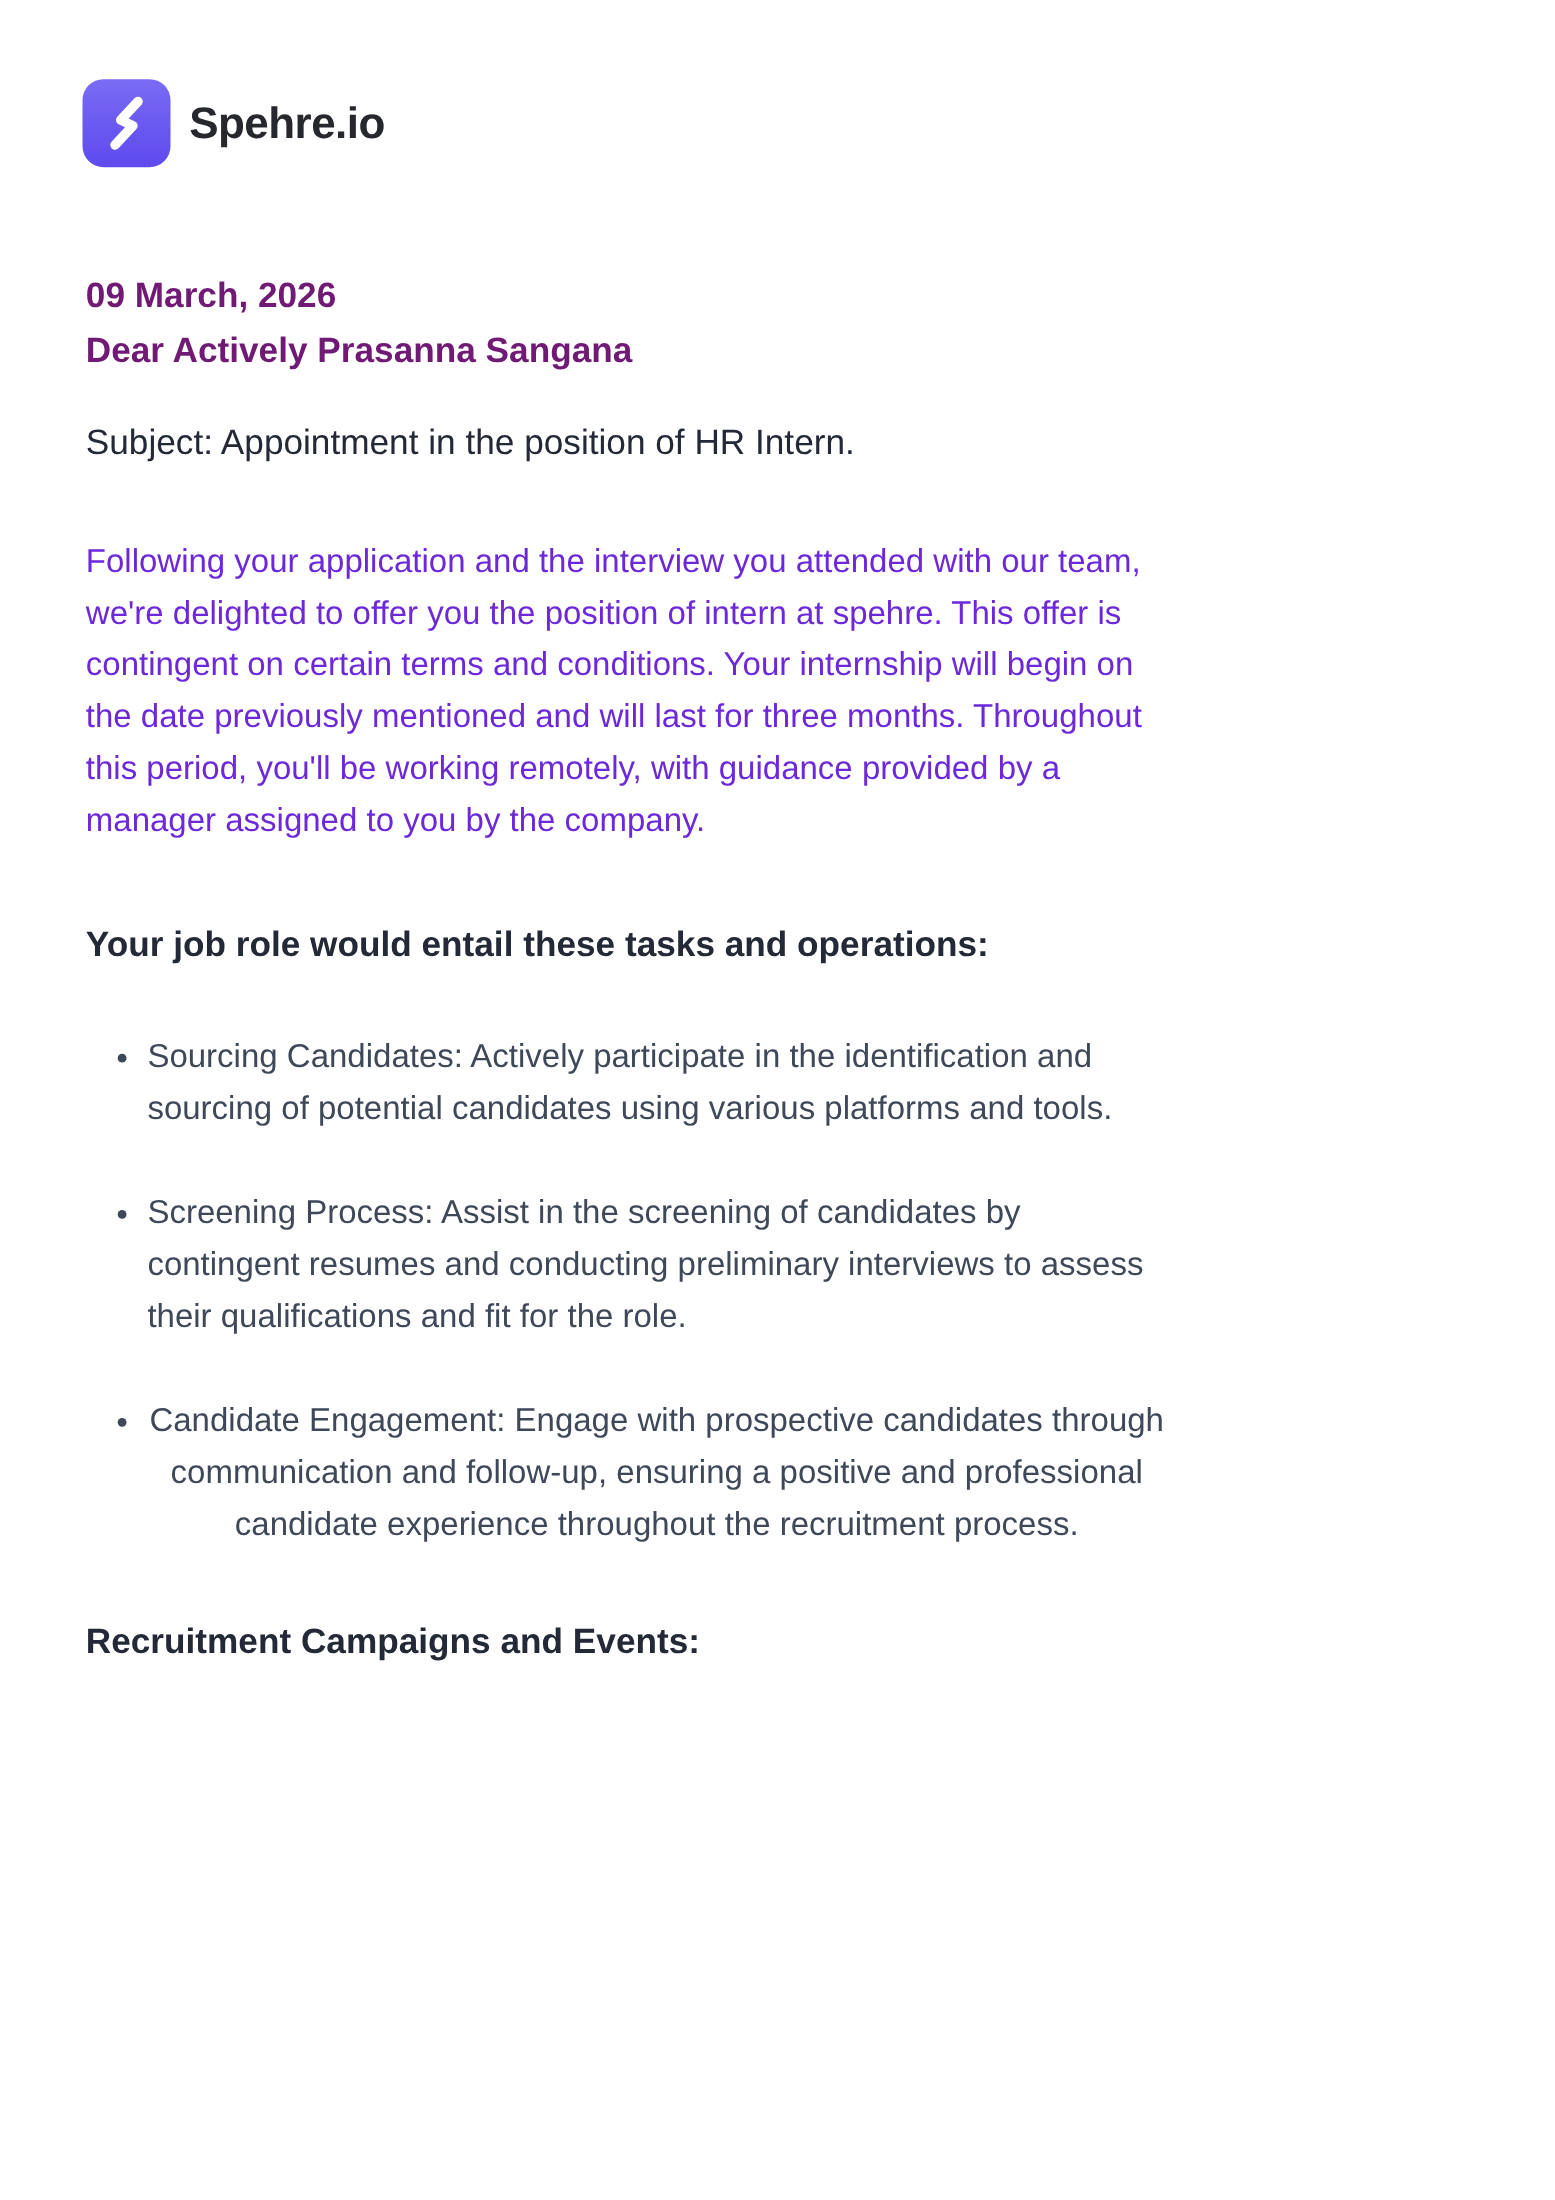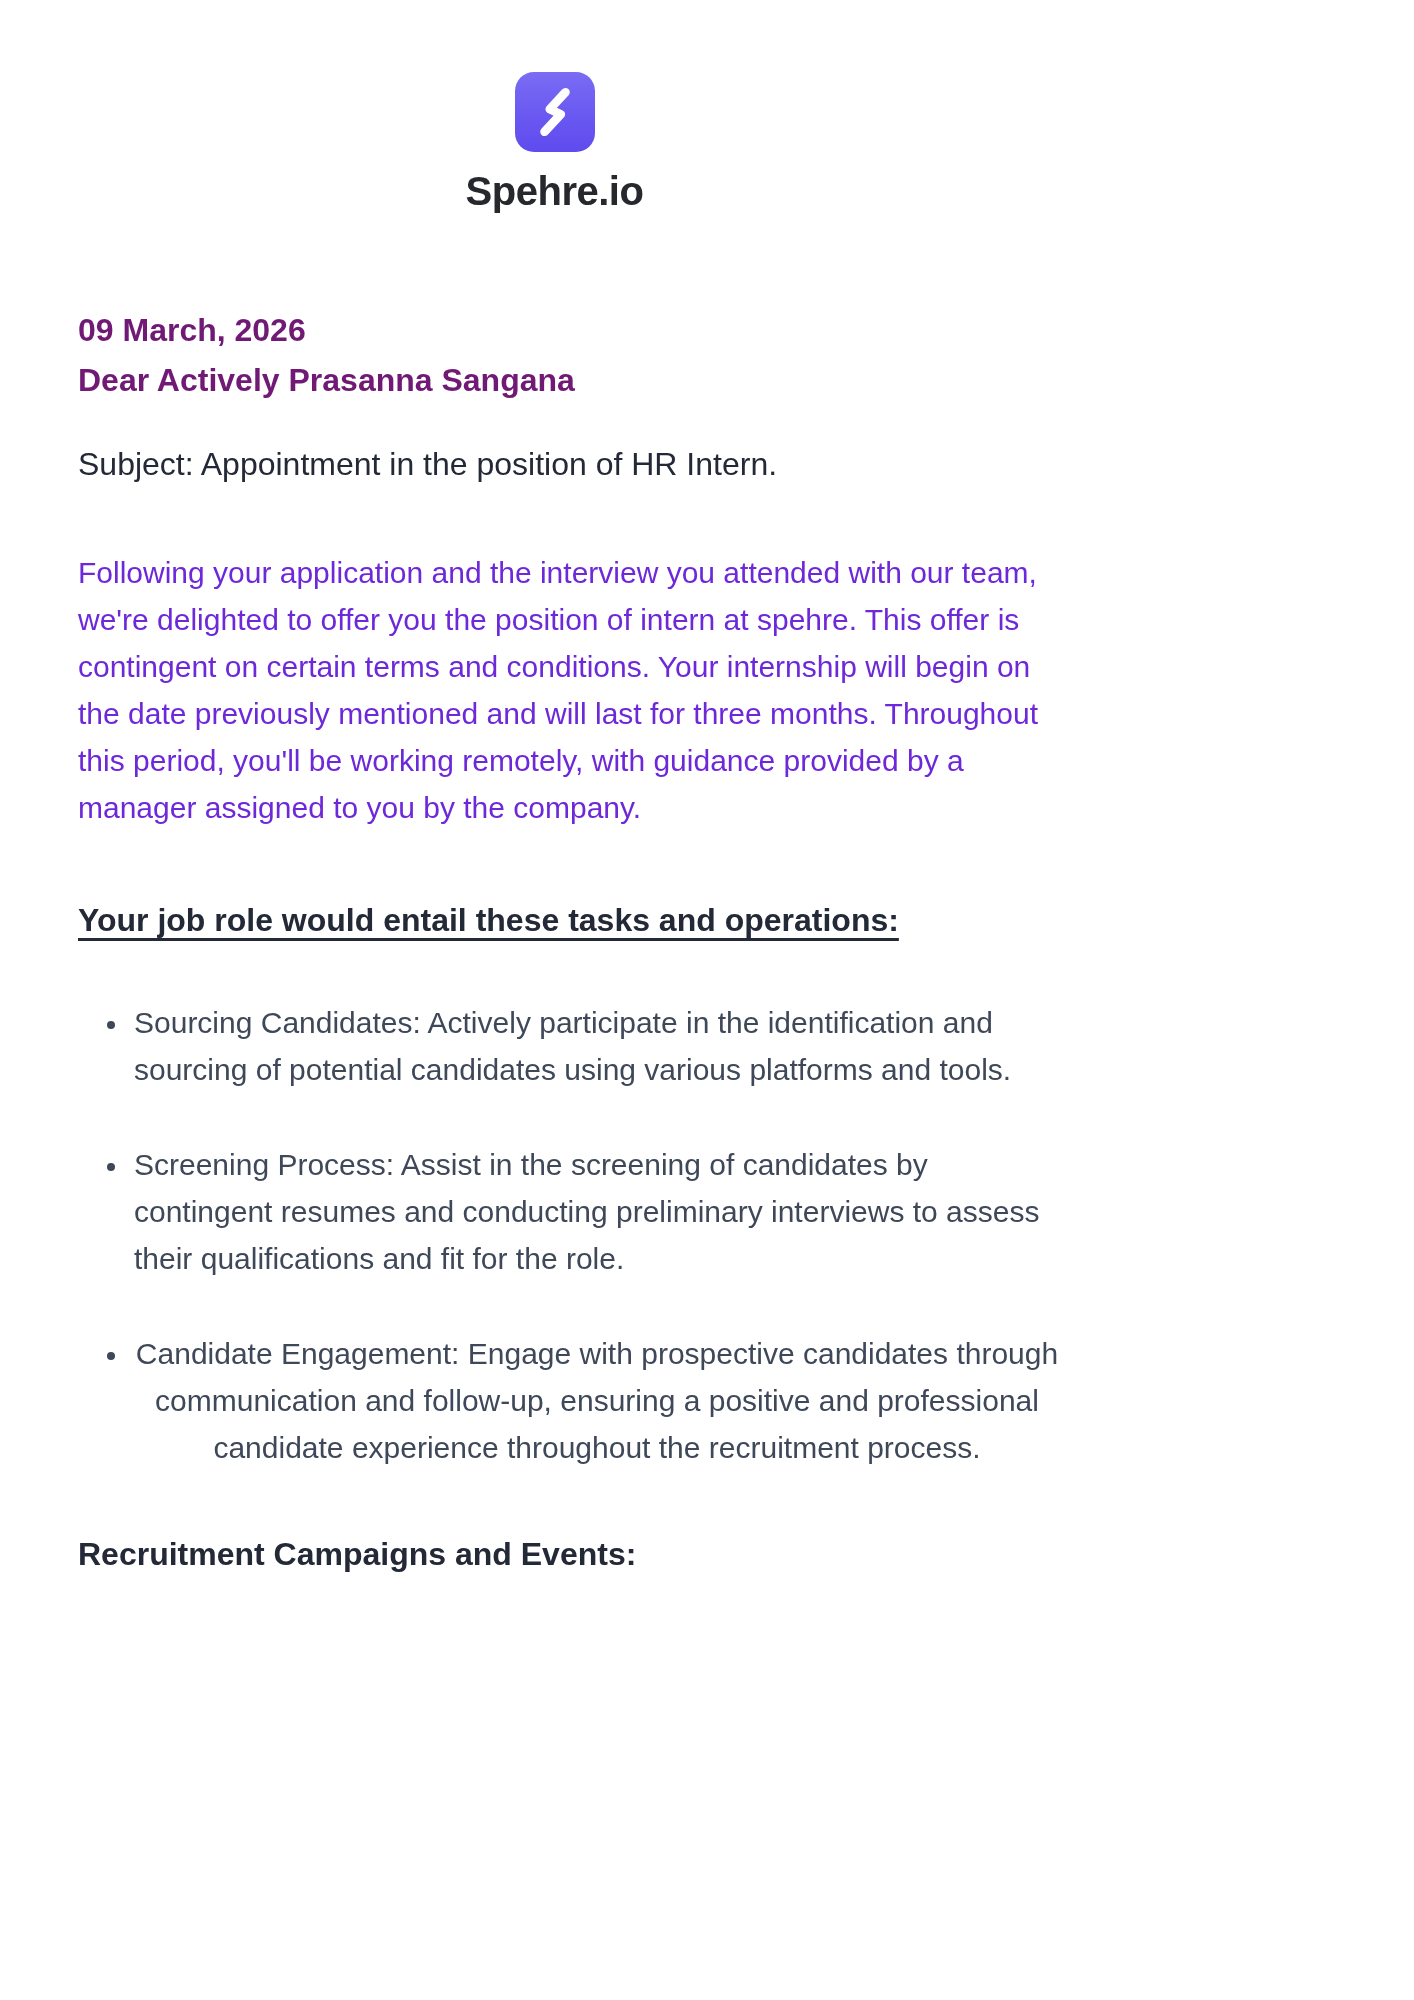--- a/index.html
+++ b/index.html
@@ -17,21 +17,20 @@
   }
   .content {
     padding: 72px 380px 0 78px; 
   }
   
   .brand {
     display: flex;
     align-items: center;
     gap: 17px;
     margin-left: -3px;
-    flex-direction: column;
   }
   .logo-box {
     width: 80px;
     height: 80px;
     border-radius: 19px;
     background: linear-gradient(180deg, #7b6cf4 0%, #6a58f1 55%, #5f4bee 100%);
     display: flex;
     align-items: center;
     justify-content: center;
     flex: 0 0 auto;
@@ -68,21 +67,20 @@
     line-height: 47px;
     color: #6d28d9;
   }
   
   .tasks-heading {
     margin: 70px 0 0 0;
     font-size: 32px;
     font-weight: 700;
     line-height: 38px;
     color: #232936;
-    text-decoration: underline;
     text-decoration-thickness: 3px;
     text-underline-offset: 7px;
   }
   
   .section-heading {
     margin: 68px 0 0 0;
     font-size: 32px;
     font-weight: 700;
     line-height: 38px;
     color: #232936;

